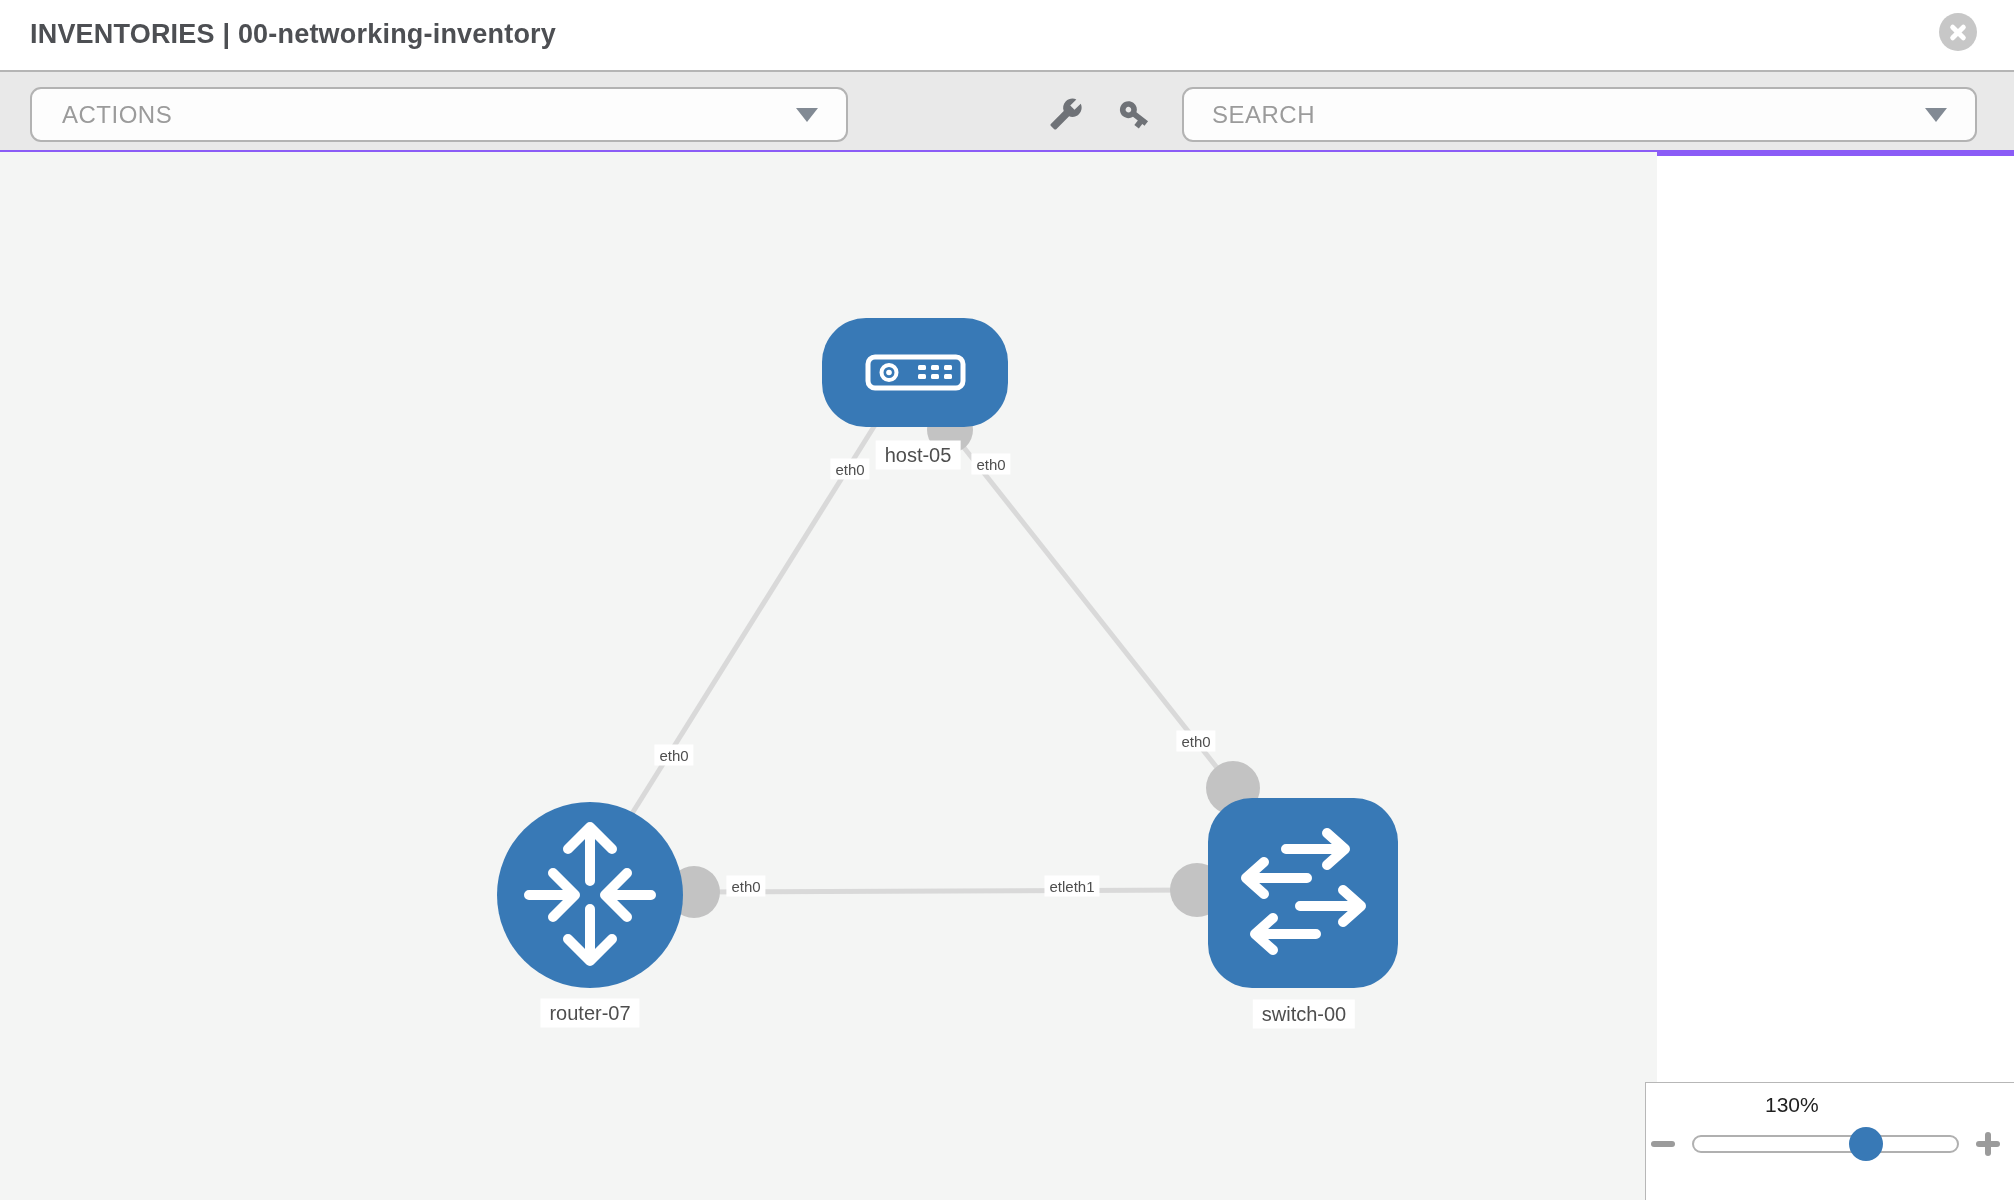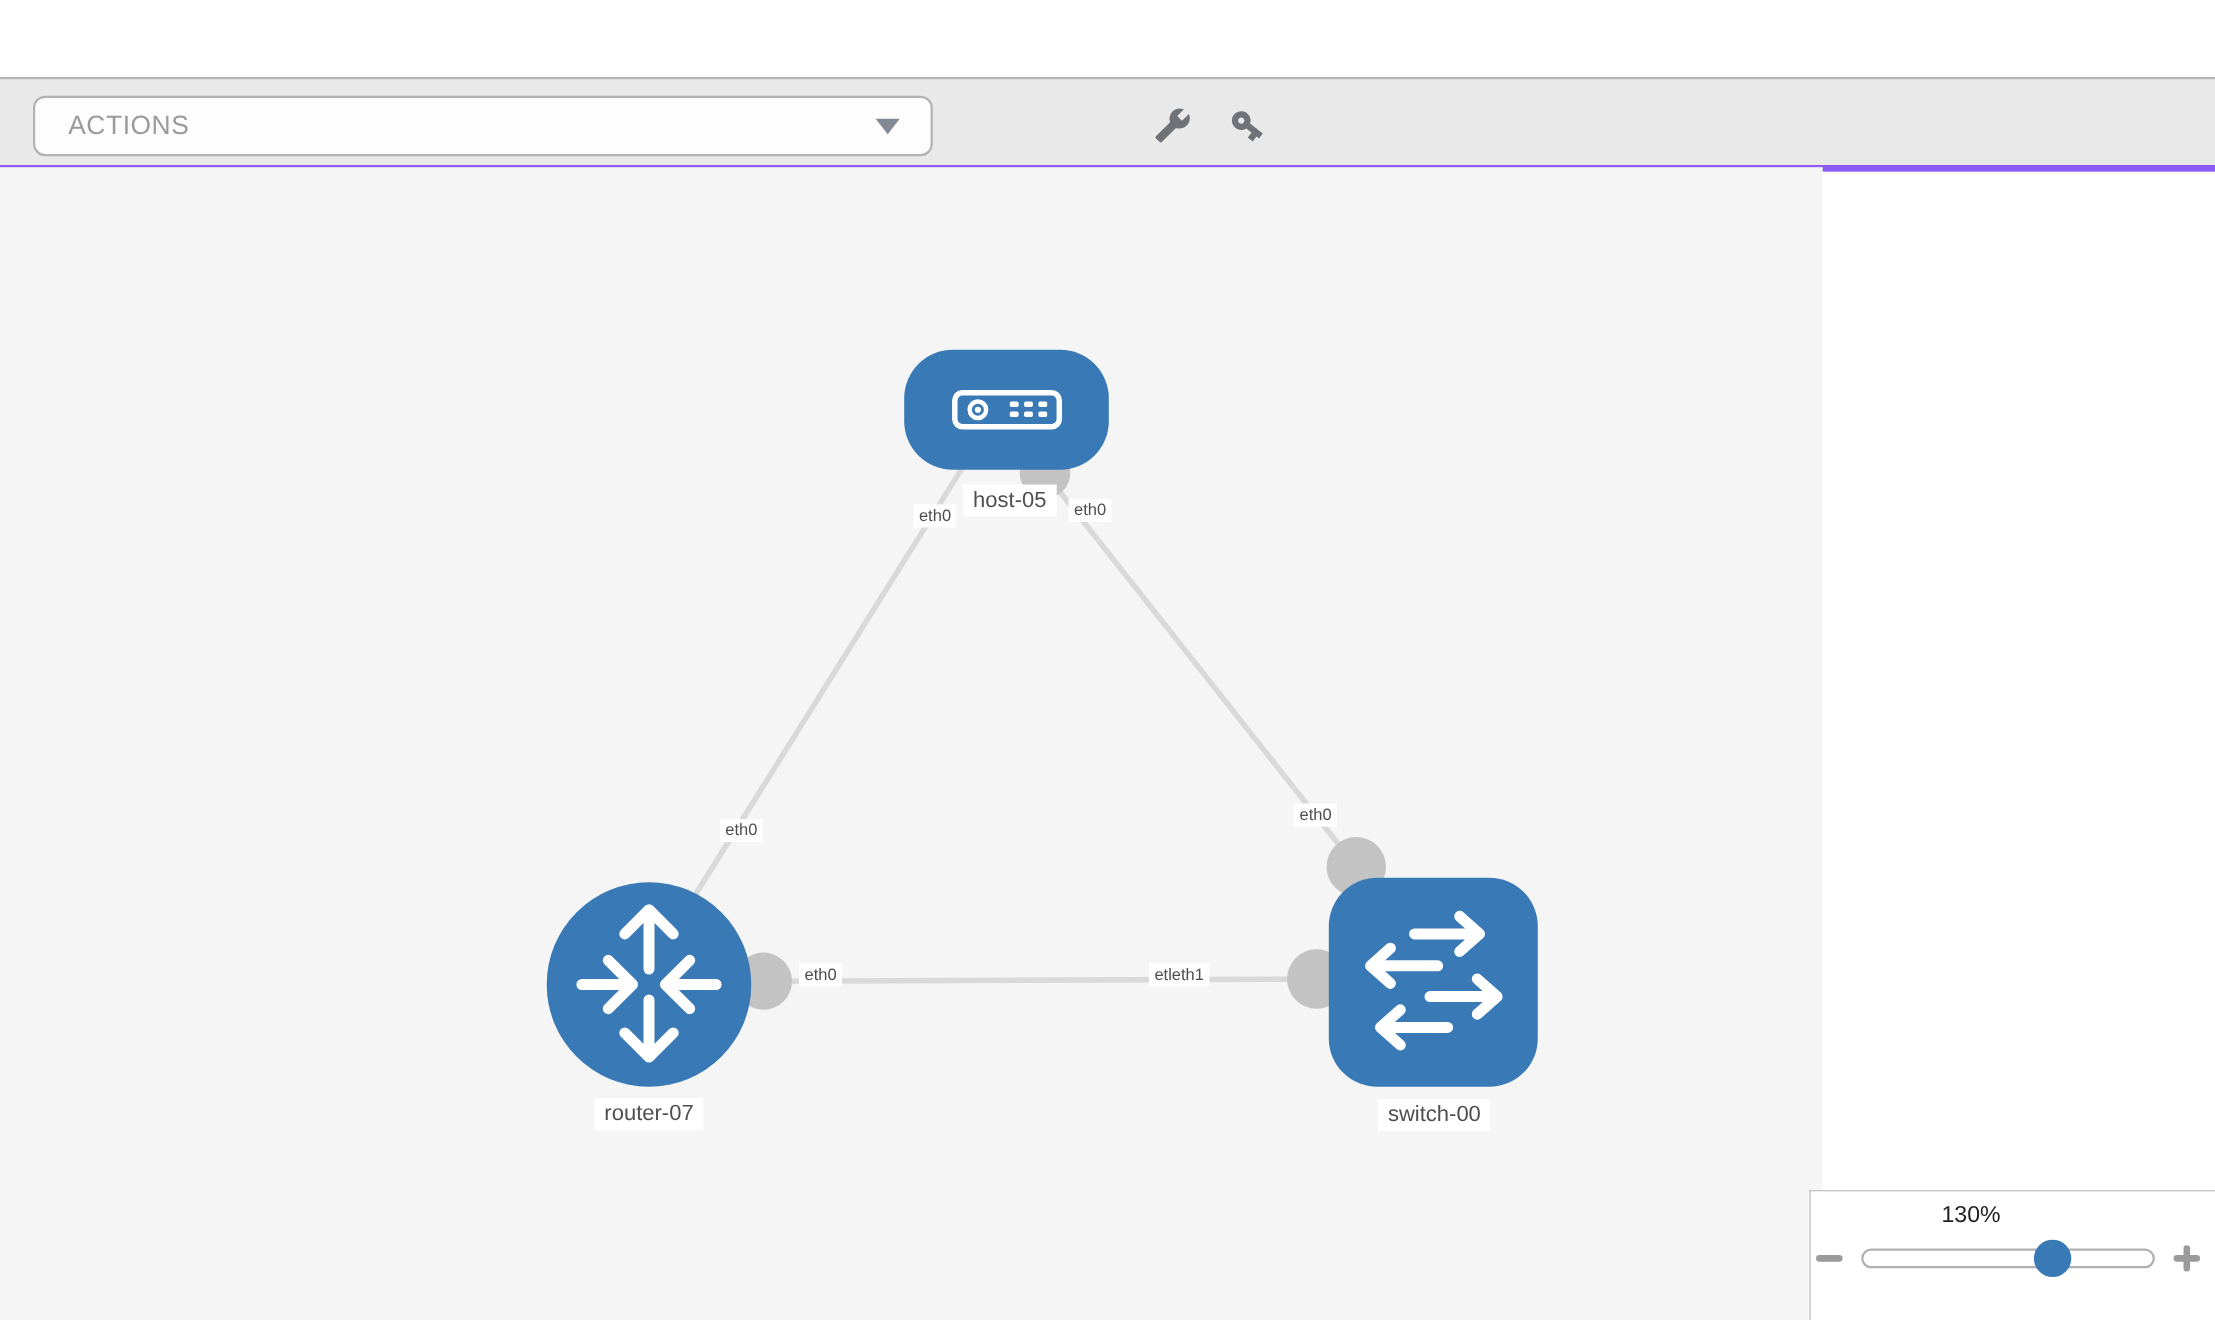--- a/index.html
+++ b/index.html
@@ -45,40 +45,51 @@
   .zoom-btn.minus{left:4px;}
   .zoom-btn.plus{left:329px;}
   .bar-h{display:block;width:24px;height:6px;background:#9b9b9b;border-radius:3px;}
   .bar-v{position:absolute;width:6px;height:24px;background:#9b9b9b;border-radius:3px;}
 </style>
 </head>
 <body>
 
 <div class="app">
 
+  <div class="header">
+    <div class="page-title">INVENTORIES | 00-networking-inventory</div>
+    <div class="close-btn">
+      <span class="xbar a"></span>
+      <span class="xbar b"></span>
+    </div>
+  </div>
 
   <div class="toolbar">
     <div class="combo combo-actions">
       <span class="combo-label">ACTIONS</span>
       <span class="caret"></span>
     </div>
 
     <div class="tool-icon wrench">
       <svg width="34" height="34" viewBox="0 0 24 24">
         <g transform="scale(-1,1) translate(-24,0)">
           <path fill="#6f7277" d="M22.7 19l-9.1-9.1c.9-2.3.4-5-1.5-6.9-2-2-5-2.4-7.4-1.3L9 6 6 9 1.6 4.7C.4 7.1.9 10.1 2.9 12.1c1.9 1.9 4.6 2.4 6.9 1.5l9.1 9.1c.4.4 1 .4 1.4 0l2.3-2.3c.5-.4.5-1.1.1-1.4z"></path>
         </g>
       </svg>
     </div>
     <div class="tool-icon key">
       <svg width="34" height="34" viewBox="0 0 24 24">
         <path fill="#6f7277" transform="rotate(38 12 12)" d="M12.65 10C11.83 7.67 9.61 6 7 6c-3.31 0-6 2.69-6 6s2.69 6 6 6c2.61 0 4.83-1.67 5.65-4H17v4h4v-4h2v-4H12.65zM7 14c-1.1 0-2-.9-2-2s.9-2 2-2 2 .9 2 2-.9 2-2 2z"></path>
       </svg>
     </div>
 
+    <div class="combo combo-search">
+      <input class="search-input" type="text" placeholder="SEARCH" style="">
+      <span class="caret"></span>
+    </div>
   </div>
 
   <div class="canvas">
     <svg class="topo-svg" width="2014" height="1048" viewBox="0 0 2014 1048">
 
       <g stroke="#d9d9d9" stroke-width="5">
         <line x1="875" y1="273" x2="628" y2="668"></line>
         <line x1="950" y1="278" x2="1233" y2="636"></line>
         <line x1="694" y1="740" x2="1198" y2="738"></line>
       </g>

